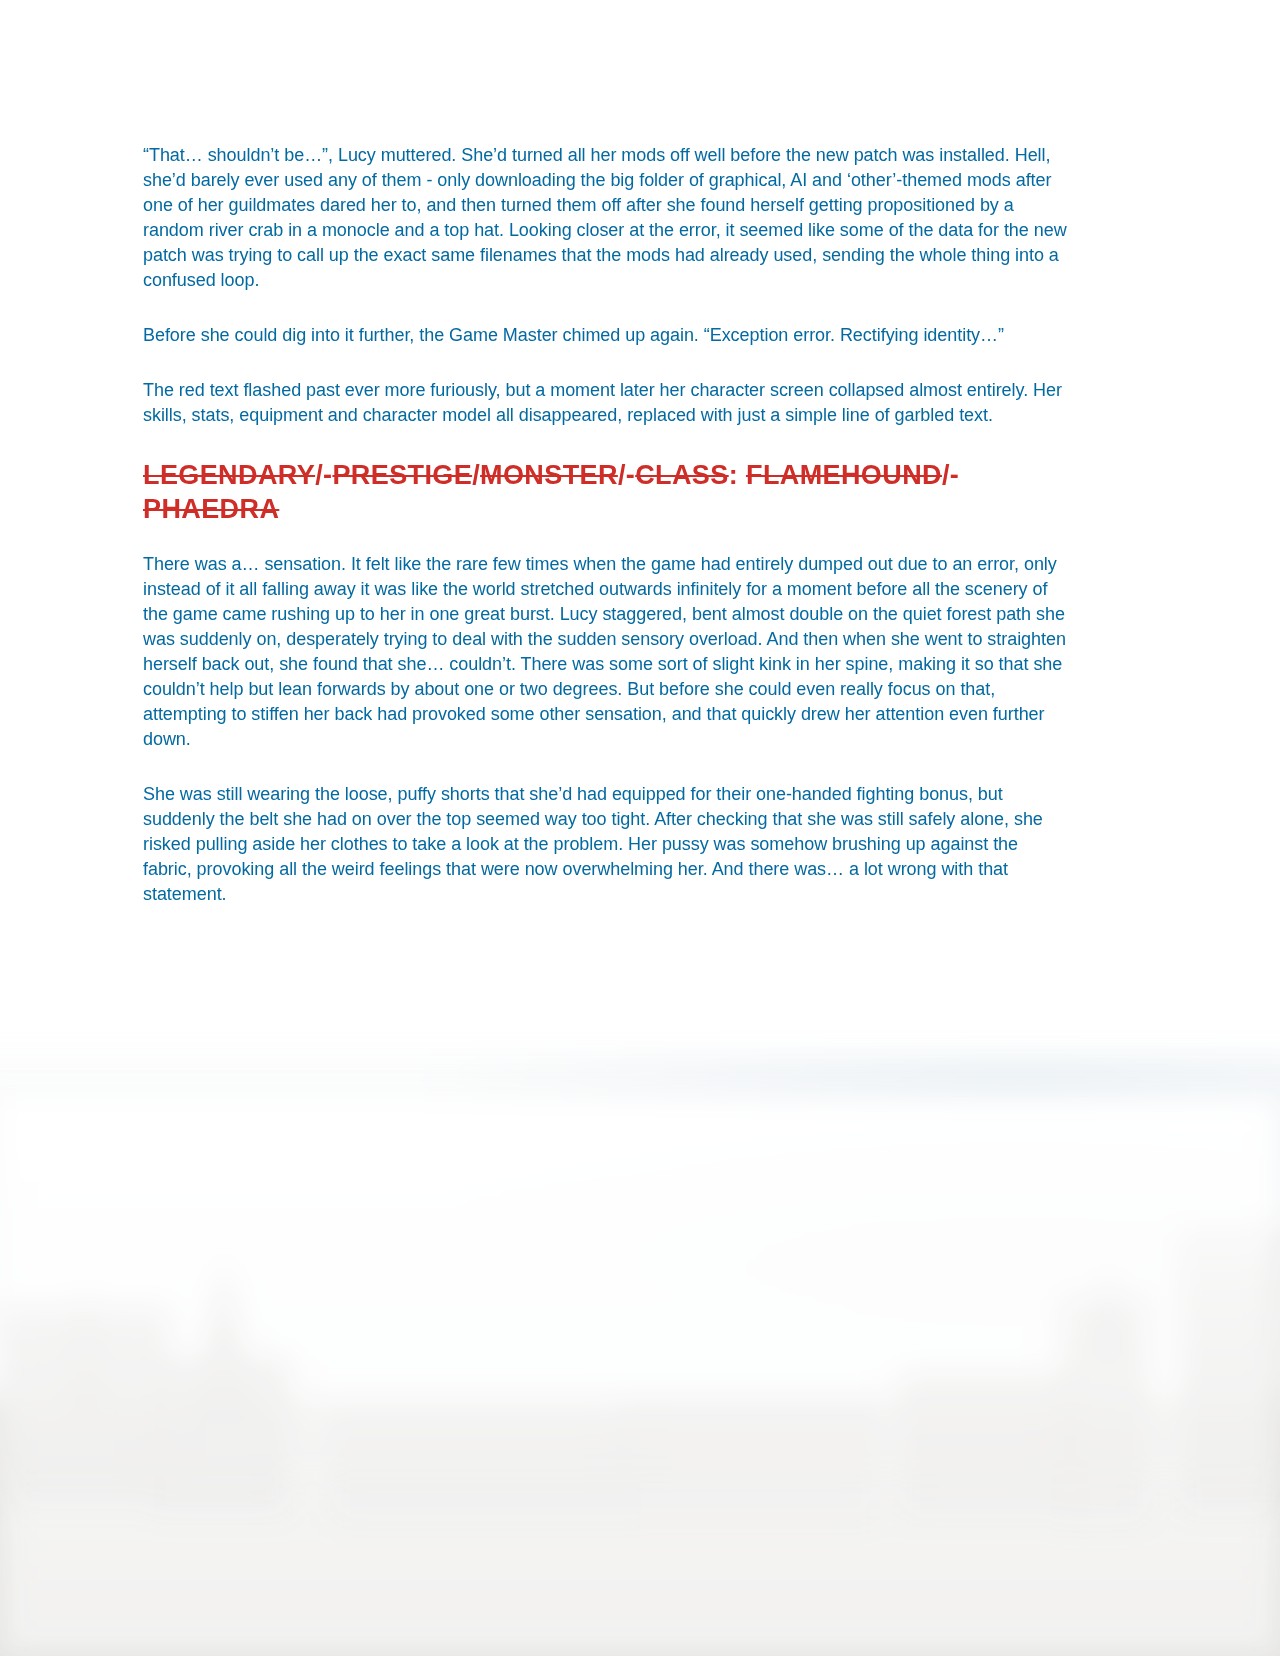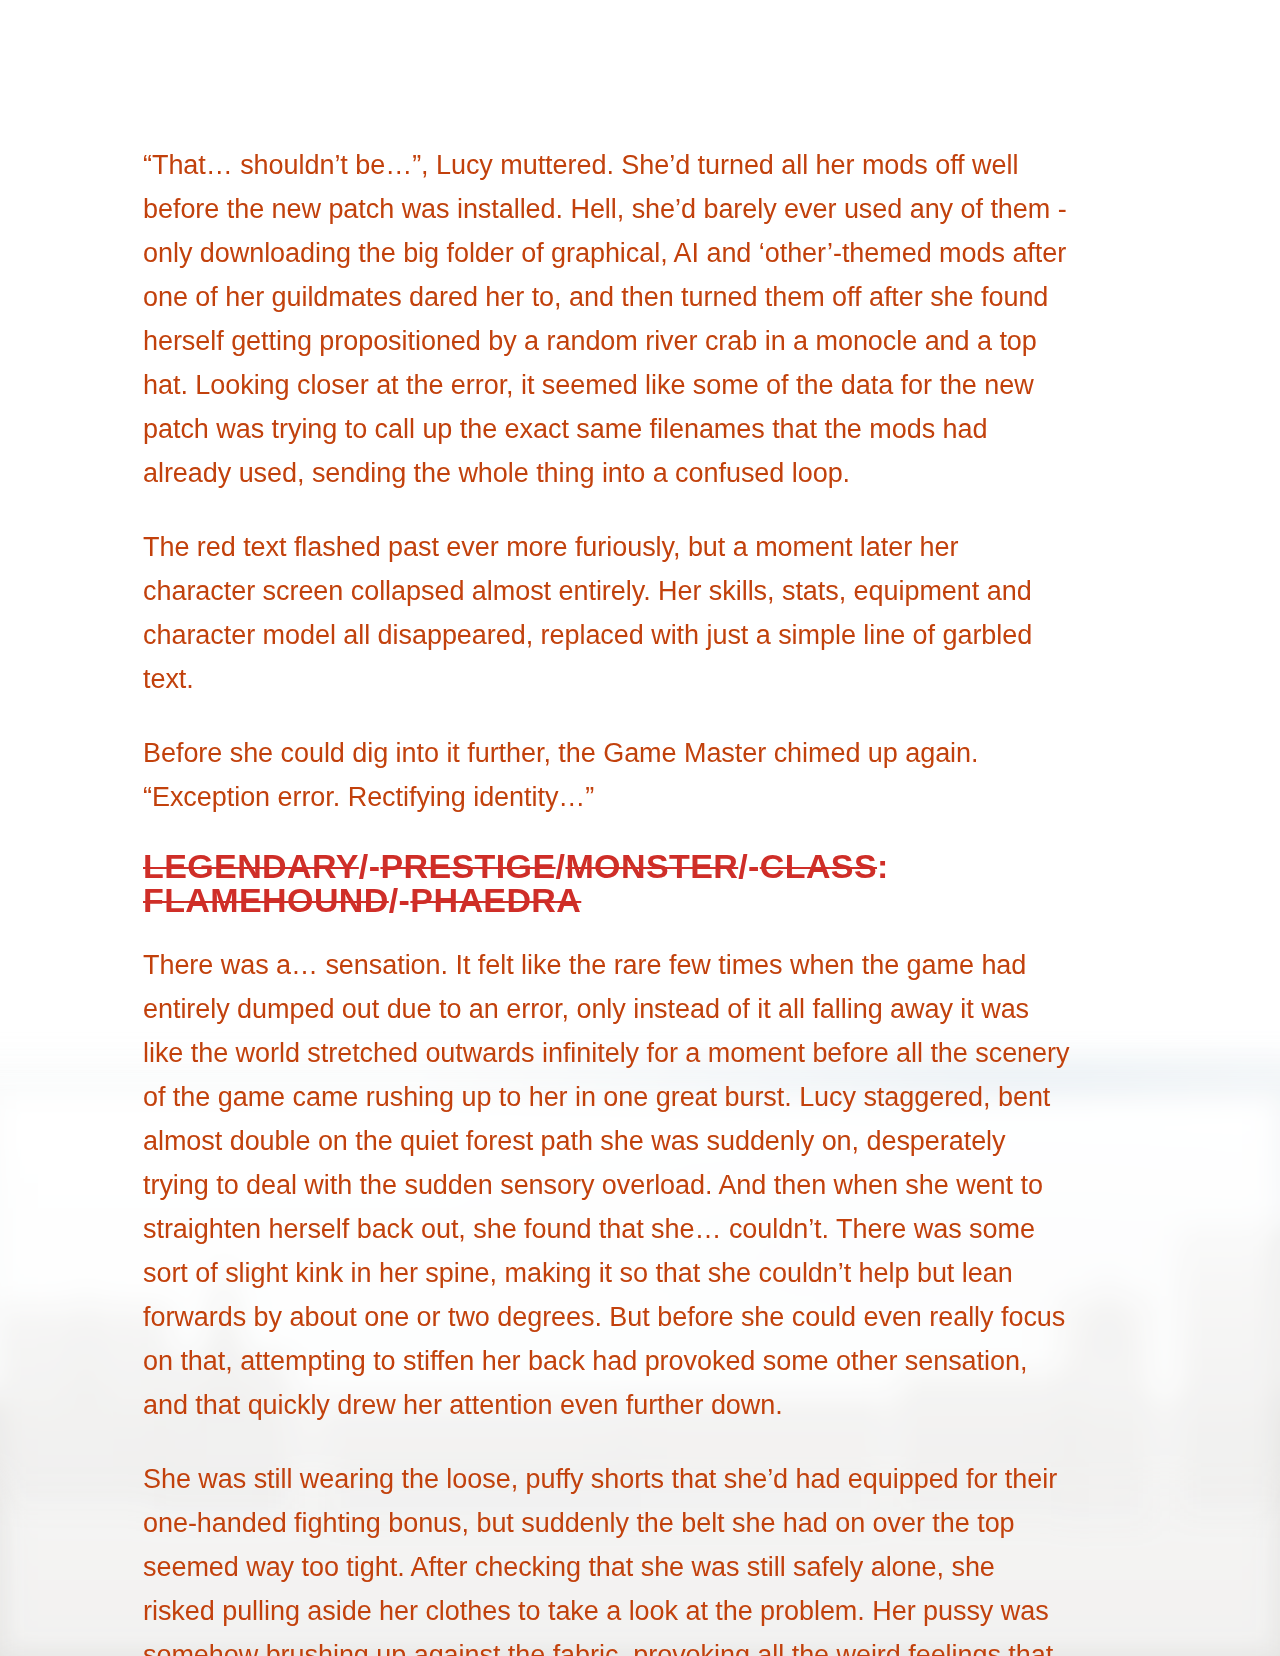--- a/index.html
+++ b/index.html
@@ -78,32 +78,32 @@
   
   .doc {
     position: relative;
     z-index: 2;
     padding: 143px 200px 0 143px;
     box-sizing: border-box;
     width: 1280px;
   }
   p.para {
     margin: 0 0 30px 0;
-    font-size: 27px;
-    line-height: 44px;
-    color: #c2410c;
+    font-size: 18px;
+    line-height: 25px;
+    color: #0369a1;
     letter-spacing: -0.05px;
     max-width: 928px;
   }
   p.para:last-of-type { margin-bottom: 12px; }
   .it { }
 
   h2.stat-line {
     margin: 13px 0 26px 0;
-    font-size: 34px;
+    font-size: 27px;
     line-height: 34px;
     font-weight: bold;
     color: #cf2e28;
     letter-spacing: 0.4px;
     max-width: 940px;
     font-family: "Liberation Sans", sans-serif;
   }
   h2.stat-line .struck {
     text-decoration: line-through;
     text-decoration-thickness: 2px;
@@ -130,23 +130,23 @@
     <div class="bg-spire" style="left:1090px; bottom:300px; border-left-width:18px; border-right-width:18px; border-bottom-width:90px;"></div>
 
     <div class="bg-haze"></div>
   </div>
 </div>
 
 <main class="doc">
 
   <p class="para">“That… shouldn’t be…”, Lucy muttered. She’d turned all her mods off well before the new patch was installed. Hell, she’d barely ever used any of them - only downloading the big folder of graphical, AI and ‘other’-themed mods after one of her guildmates dared her to, and then turned them off after she found herself getting propositioned by a random river crab in a monocle and a top hat. Looking closer at the error, it seemed like some of the data for the new patch was trying to call up the exact same filenames that the mods had already used, sending the whole thing into a confused loop.</p>
 
+  <p class="para">Before she could dig into it further, the Game Master chimed up again. “Exception error. Rectifying identity…”</p>
+
   <p class="para">The red text flashed past ever more furiously, but a moment later her character screen collapsed almost entirely. Her skills, stats, equipment and character model all disappeared, replaced with just a simple line of garbled text.</p>
-
-  <p class="para">Before she could dig into it further, the Game Master chimed up again. “Exception error. Rectifying identity…”</p>
 
   <h2 class="stat-line">
     <span class="struck">LEGENDARY</span><span>/-</span><span class="struck">PRESTIGE</span><span>/</span><span class="struck">MONSTER</span><span>/-</span><span class="struck">CLASS</span><span>: </span><span class="struck">FLAMEHOUND</span><span>/-</span><span class="struck">PHAEDRA</span>
   </h2>
 
   <p class="para"><span>There was a… sensation. It felt like the rare few times when the game had entirely dumped out due to an error, only instead of it all falling away it was like the world stretched outwards infinitely for a moment before all the scenery of the game came rushing up to her in one great burst. Lucy staggered, bent almost double on the quiet forest path she was suddenly on, desperately trying to deal with the sudden sensory overload. And then when she went to straighten herself back out, she found that she… couldn’t. There was some sort of slight kink in her spine, making it so that she couldn’t help but lean forwards by about one or two degrees. But before she could even really focus on </span><span class="it">that</span><span>, attempting to stiffen her back had provoked some other sensation, and that quickly drew her attention even further down.</span></p>
 
   <p class="para">She was still wearing the loose, puffy shorts that she’d had equipped for their one-handed fighting bonus, but suddenly the belt she had on over the top seemed way too tight. After checking that she was still safely alone, she risked pulling aside her clothes to take a look at the problem. Her pussy was somehow brushing up against the fabric, provoking all the weird feelings that were now overwhelming her. And there was… a lot wrong with that statement.</p>
 
 </main>

